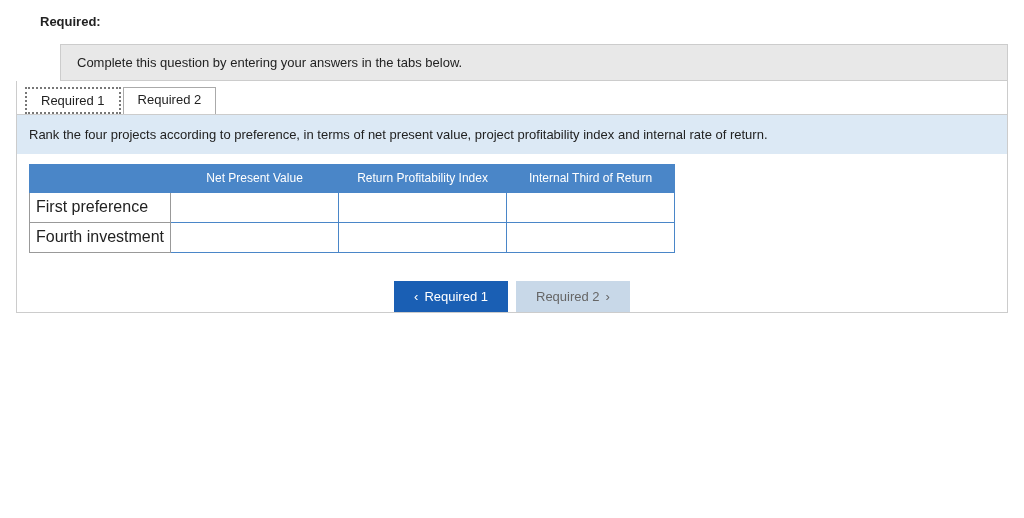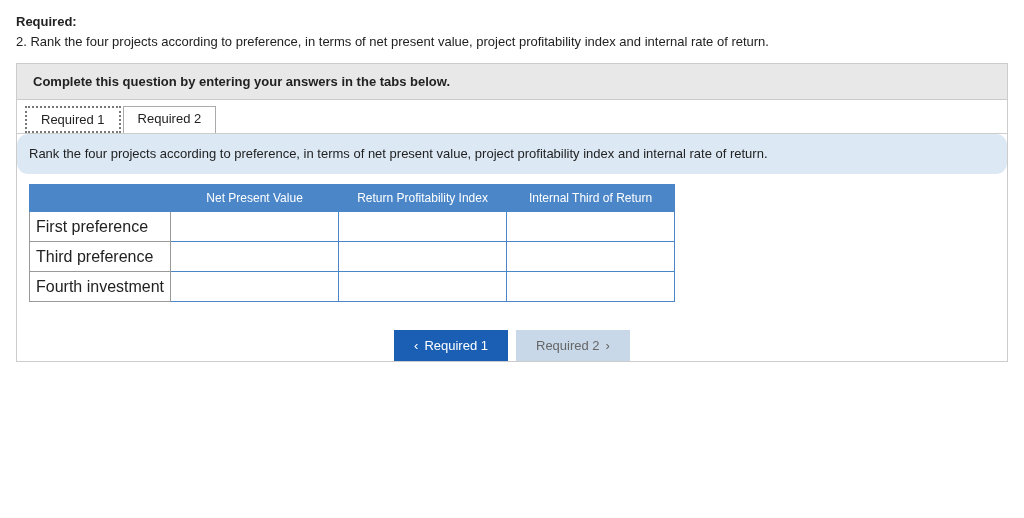--- a/index.html
+++ b/index.html
@@ -8,36 +8,38 @@
       font-size: 13px;
       background: #fff;
       color: #222;
       width: 1024px;
       min-height: 518px;
       padding: 12px 16px;
     }
 
     .required-section {
       margin-bottom: 12px;
+      margin-left: 24px;
     }
     .required-section p {
       font-size: 13px;
       line-height: 1.5;
     }
     .required-section .bold {
       font-weight: bold;
     }
 
     .instruction-box {
       background: #e8e8e8;
       border: 1px solid #ccc;
       padding: 10px 16px;
       margin-bottom: 0;
-      font-weight: bold;
-      font-size: 13px;
+      font-weight: normal;
+      font-size: 13px;
+      margin-left: 44px;
     }
 
     .tabs-container {
       border: 1px solid #ccc;
       border-top: none;
     }
 
     .tabs-row {
       display: flex;
       border-bottom: 1px solid #ccc;
@@ -62,21 +64,20 @@
       border: 2px dotted #777;
       background: #fff;
       z-index: 1;
     }
 
     .tab-content {
       padding: 10px 12px;
       background: #dce9f5;
       font-size: 13px;
       line-height: 1.5;
-      border-radius: 11px;
     }
 
     .table-section {
       margin-top: 10px;
       padding: 0 12px 12px 12px;
     }
 
     table {
       border-collapse: collapse;
       font-size: 13px;
@@ -146,21 +147,20 @@
       background: #4a86c8;
       border: 1px solid #4a86c8;
       min-width: 120px;
     }
   </style>
 </head>
 <body>
 
 <div class="required-section">
   <p><span class="bold">Required:</span></p>
-  <p>2. Rank the four projects according to preference, in terms of net present value, project profitability index and internal rate of return.</p>
 </div>
 
 <div class="instruction-box">
   <span>Complete this question by entering your answers in the tabs below.</span>
 </div>
 
 <div class="tabs-container">
   <div class="tabs-row">
     <div class="tab active">
       <span>Required 1</span>
@@ -185,26 +185,20 @@
         </tr>
       </thead>
       <tbody>
         <tr>
           <td>First preference</td>
           <td><input type="text" style="border: none; width: 100%; outline: none; font-size: 12px;"></td>
           <td><input type="text" style="border: none; width: 100%; outline: none; font-size: 12px;"></td>
           <td><input type="text" style="border: none; width: 100%; outline: none; font-size: 12px;"></td>
         </tr>
         <tr>
-          <td>Third preference</td>
-          <td><input type="text" style="border: none; width: 100%; outline: none; font-size: 12px;"></td>
-          <td><input type="text" style="border: none; width: 100%; outline: none; font-size: 12px;"></td>
-          <td><input type="text" style="border: none; width: 100%; outline: none; font-size: 12px;"></td>
-        </tr>
-        <tr>
           <td>Fourth investment</td>
           <td><input type="text" style="border: none; width: 100%; outline: none; font-size: 12px;"></td>
           <td><input type="text" style="border: none; width: 100%; outline: none; font-size: 12px;"></td>
           <td><input type="text" style="border: none; width: 100%; outline: none; font-size: 12px;"></td>
         </tr>
       </tbody>
     </table>
   </div>
 
   <div class="buttons-row">

